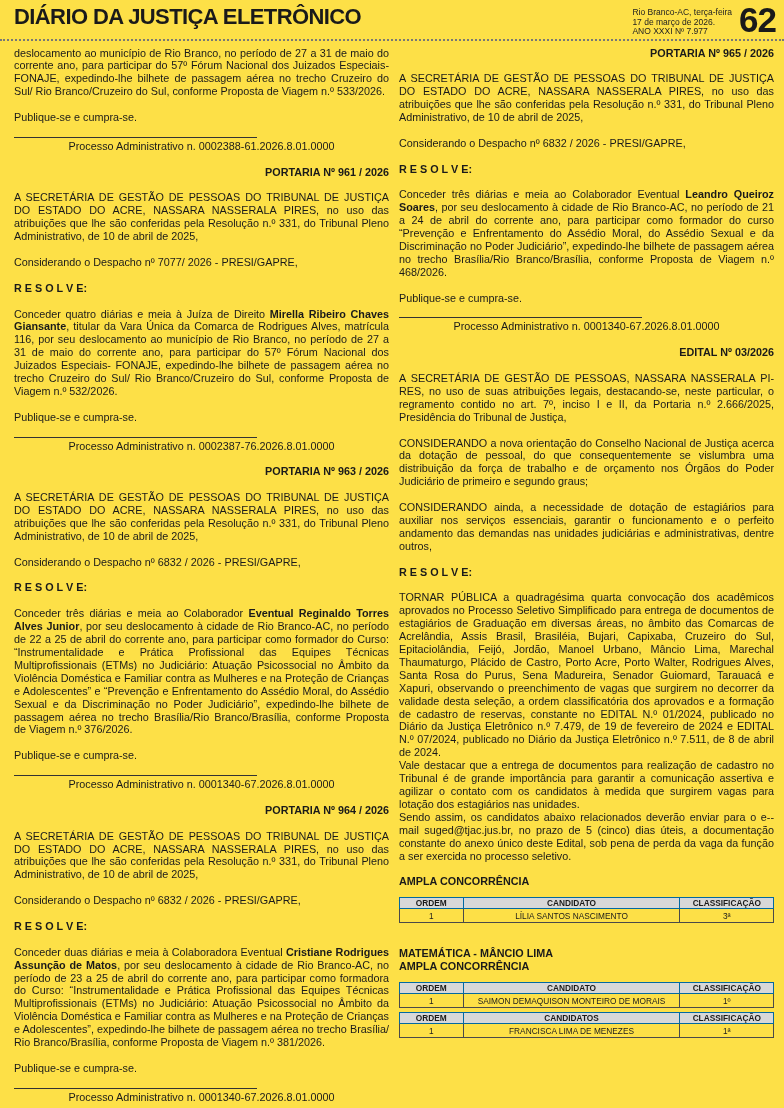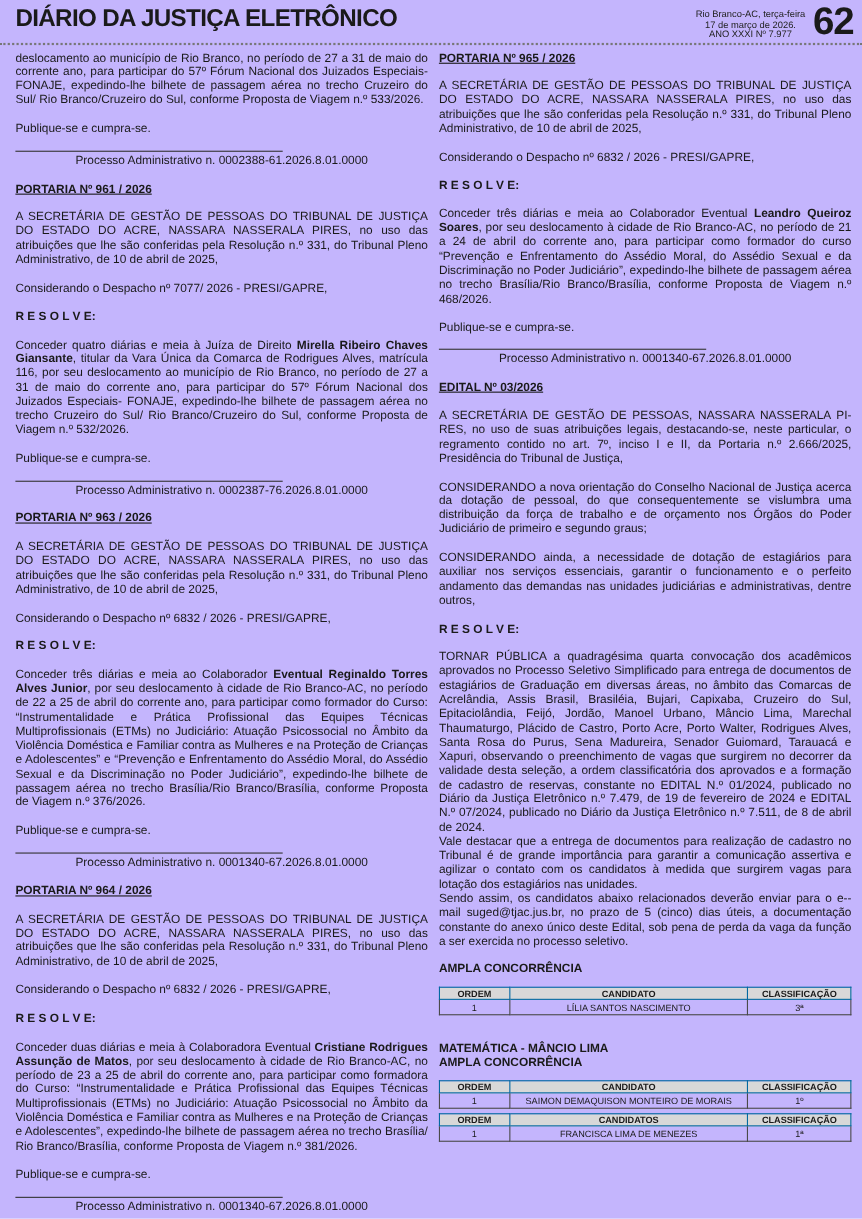--- a/index.html
+++ b/index.html
@@ -1,29 +1,29 @@
 <!DOCTYPE html>
 <html lang="pt"><head>
 <meta charset="utf-8">
 <style>
   html,body{margin:0;padding:0;background:#fff;}
-  .page{position:relative;width:784px;height:1108px;background:#c4b5fd;overflow:hidden;
+  .page{position:relative;width:784px;height:1108px;background:#fde047;overflow:hidden;
         font-family:"Liberation Sans",sans-serif;color:#1a1a1a;}
   
   .hdr{display:flex;align-items:flex-start;padding:5px 8px 2px 14px;border-bottom:2px dotted #777;}
   .hdr-title{font-size:22px;font-weight:bold;letter-spacing:-0.6px;line-height:24px;}
-  .hdr-meta{margin-left:auto;text-align:center;font-size:8.5px;line-height:9.5px;padding-top:3px;color:#222;}
+  .hdr-meta{margin-left:auto;text-align:left;font-size:8.5px;line-height:9.5px;padding-top:3px;color:#222;}
   .hdr-page{font-size:35px;font-weight:bold;line-height:29px;margin-left:7px;letter-spacing:-1px;}
   
   .cols{display:flex;gap:10px;padding:6px 9px 0 14px;}
   .col{width:375px;font-size:10.8px;line-height:12.9px;text-align:justify;}
   .para{margin:0 0 12.9px 0;}
   .para0{margin:0;}
   .bold{font-weight:bold;}
-  .heading{font-weight:bold;margin:0 0 12.9px 0;text-align:left;text-decoration:underline;}
+  .heading{font-weight:bold;margin:0 0 12.9px 0;text-align:right;}
   .rule{width:243px;height:0;border-top:1px solid #333;margin:0 0 2px 0;}
   .proc{margin:0 0 12.9px 0;text-align:center;}
   
   .sec-title{font-weight:bold;text-align:left;line-height:13px;margin:0 0 9px 0;}
   .sec-gap{margin-top:24px;}
   table.tbl{width:100%;border-collapse:collapse;table-layout:fixed;margin:4px 0 0 0;font-size:8.3px;line-height:10px;}
   table.tbl th{background:#d8d8d8;border:1px solid #0369a1;font-weight:bold;text-align:center;padding:0 2px;}
   table.tbl td{border:1px solid #4a4a4a;text-align:center;padding:1.5px 2px;}
   .w-ordem{width:17%;}.w-cand{width:58%;}.w-class{width:25%;}
 </style>

